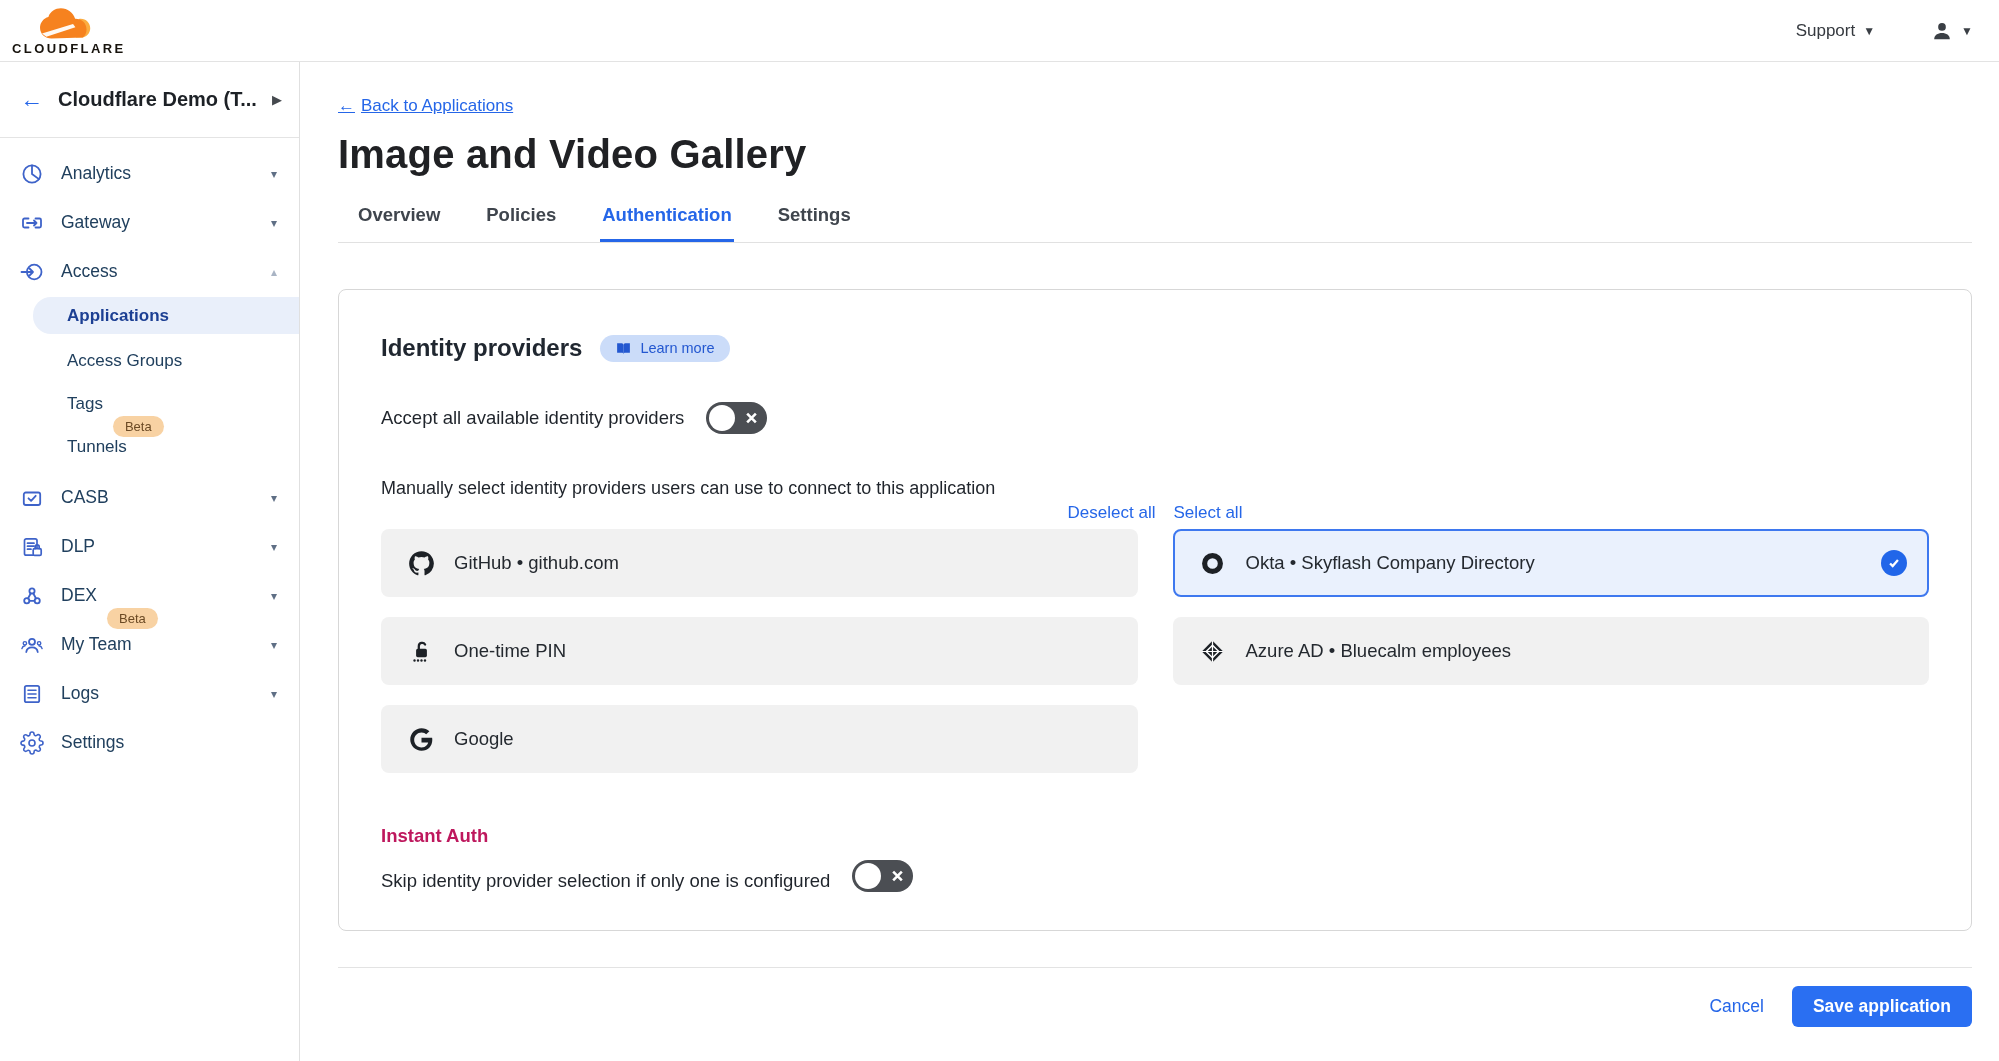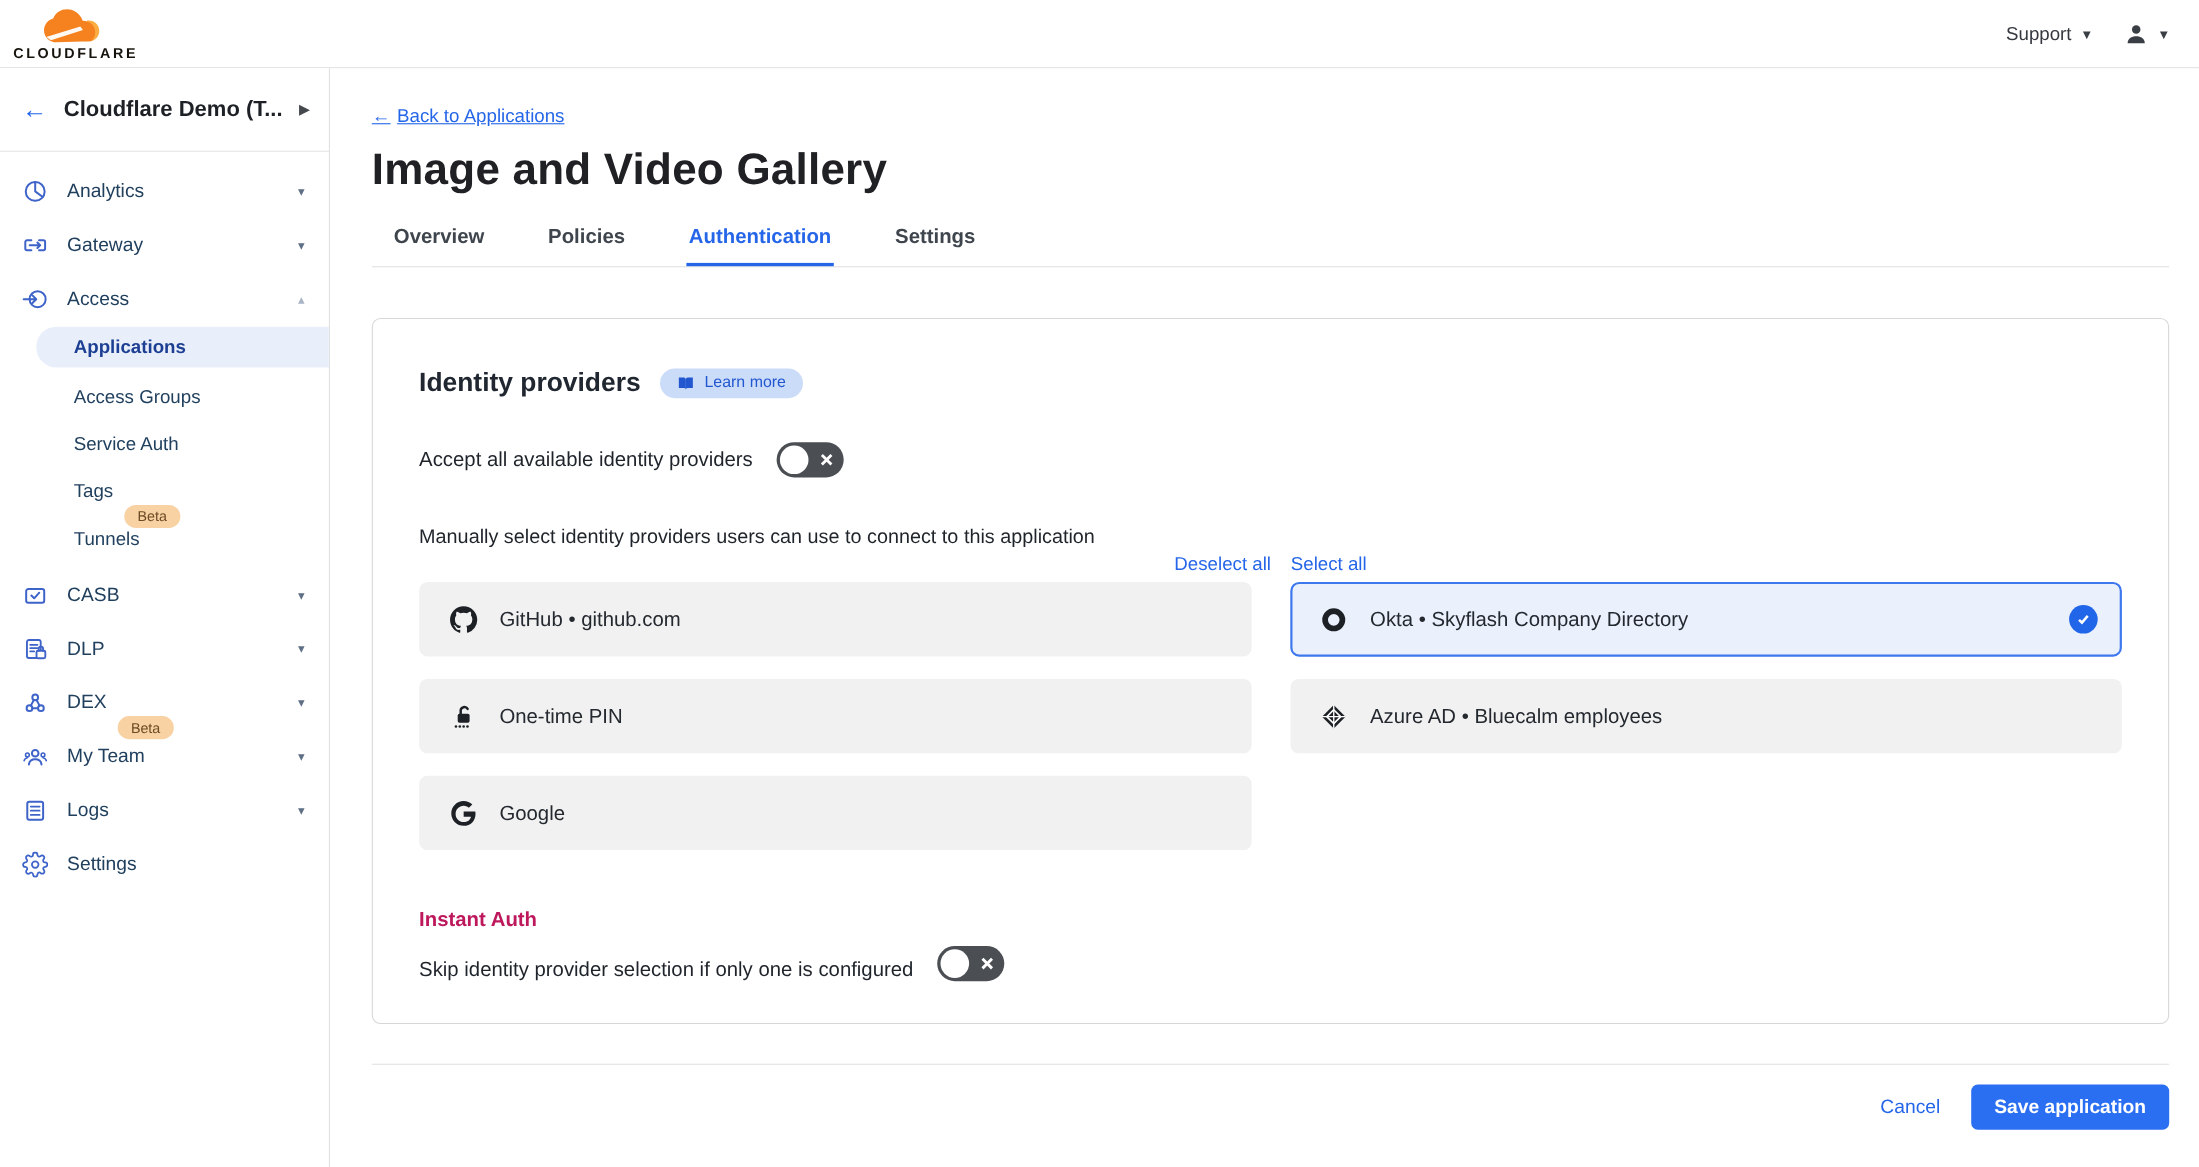--- a/index.html
+++ b/index.html
@@ -5,21 +5,21 @@
   * { box-sizing: border-box; margin: 0; padding: 0; }
   html,body { width:1999px; height:1061px; overflow:hidden; background:#fff;
     font-family:"Liberation Sans","DejaVu Sans",sans-serif; color:#24292f; }
 
   
   .topbar { height:62px; display:flex; align-items:center; justify-content:space-between;
     border-bottom:1px solid #e3e3e3; padding:0 26px 0 12px; background:#fff; }
   .logo { display:flex; flex-direction:column; align-items:center; line-height:1; cursor:pointer; }
   .logo svg { width:72px; height:36px; display:block; margin-bottom:-1px; }
   .logo-text { font-size:13px; font-weight:800; letter-spacing:2.4px; color:#17130d; }
-  .topbar-right { display:flex; align-items:center; gap:28px; }
+  .topbar-right { display:flex; align-items:center; gap:56px; }
   .support { display:flex; align-items:center; gap:8px; font-size:17px; color:#35393f; cursor:pointer; }
   .caret-down { font-size:12px; color:#3a3f45; line-height:1; }
   .account-menu { display:flex; align-items:center; gap:8px; cursor:pointer; }
   .account-menu svg { width:22px; height:22px; fill:#3a3f45; }
 
   
   .shell { display:flex; height:999px; }
   .sidebar { width:300px; flex:0 0 300px; border-right:1px solid #e0e0e0; background:#fff; }
   .content { flex:1; padding:0 27px 0 38px; }
 
@@ -44,21 +44,21 @@
   .subnav-item.active { height:37px; margin-left:33px; padding-left:34px;
     border-radius:18px 0 0 18px; background:var(--active-pill-bg,#e9effa);
     color:var(--active-pill-text,#1c3f93); font-weight:700; }
   .beta-badge { margin-left:10px; background:var(--beta-bg,#f8d2a3); color:var(--beta-text,#6b4a24);
     font-size:13px; padding:3px 12px; border-radius:999px;margin-top:45px; }
 
   
   .back-link { display:inline-flex; gap:6px; margin-top:34px; font-size:17px;
     color:var(--accent,#2566e8); text-decoration:underline; cursor:pointer; }
   .page-title { margin-top:16px; font-size:40px; font-weight:700; color:#202124; letter-spacing:.2px; }
-  .tabs { display:flex; gap:54px; margin-top:27px; border-bottom:1px solid #e1e1e1; padding-left:18px; }
+  .tabs { display:flex; gap:42px; margin-top:27px; border-bottom:1px solid #e1e1e1; padding-left:18px; }
   .tab { font-size:18.5px; font-weight:600; color:#3f454d; padding:0 2px 13px 2px;
     border:none; background:none; cursor:pointer; border-bottom:3px solid transparent;
     font-family:inherit; }
   .tab.active { color:var(--accent,#2566e8); border-bottom-color:var(--accent,#2566e8); }
 
   
   .card { margin-top:46px; border:1px solid #d7d7d7; border-radius:8px; background:#fff;
     padding:44px 42px 38px 42px; }
   .card-head { display:flex; align-items:center; gap:18px; }
   .card-title { font-size:24px; font-weight:700; color:#202730; }
@@ -176,25 +176,20 @@
             <span>Applications</span>
           </div>
         </div>
         <div class="subnav">
           <div class="subnav-item">
             <span>Access Groups</span>
           </div>
         </div>
         <div class="subnav">
           <div class="subnav-item">
-            <span>Service Auth</span>
-          </div>
-        </div>
-        <div class="subnav">
-          <div class="subnav-item">
             <span>Tags</span>
             <span class="beta-badge">Beta</span>
           </div>
         </div>
         <div class="subnav">
           <div class="subnav-item">
             <span>Tunnels</span>
           </div>
         </div>
         <div class="nav-item">

